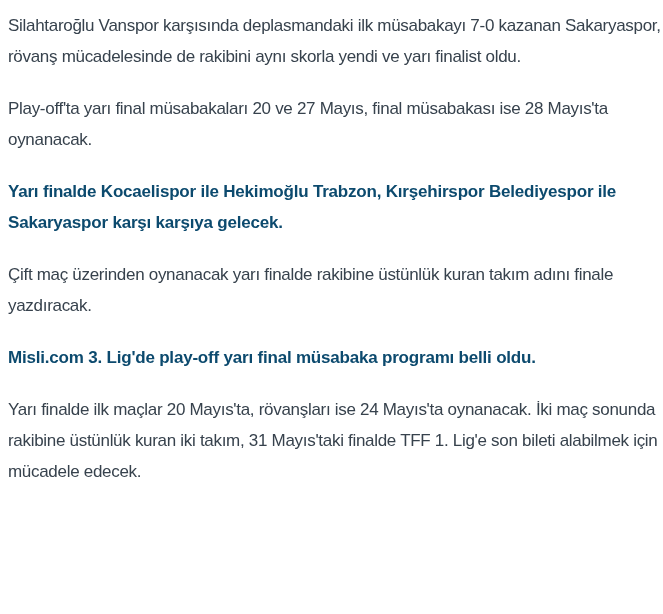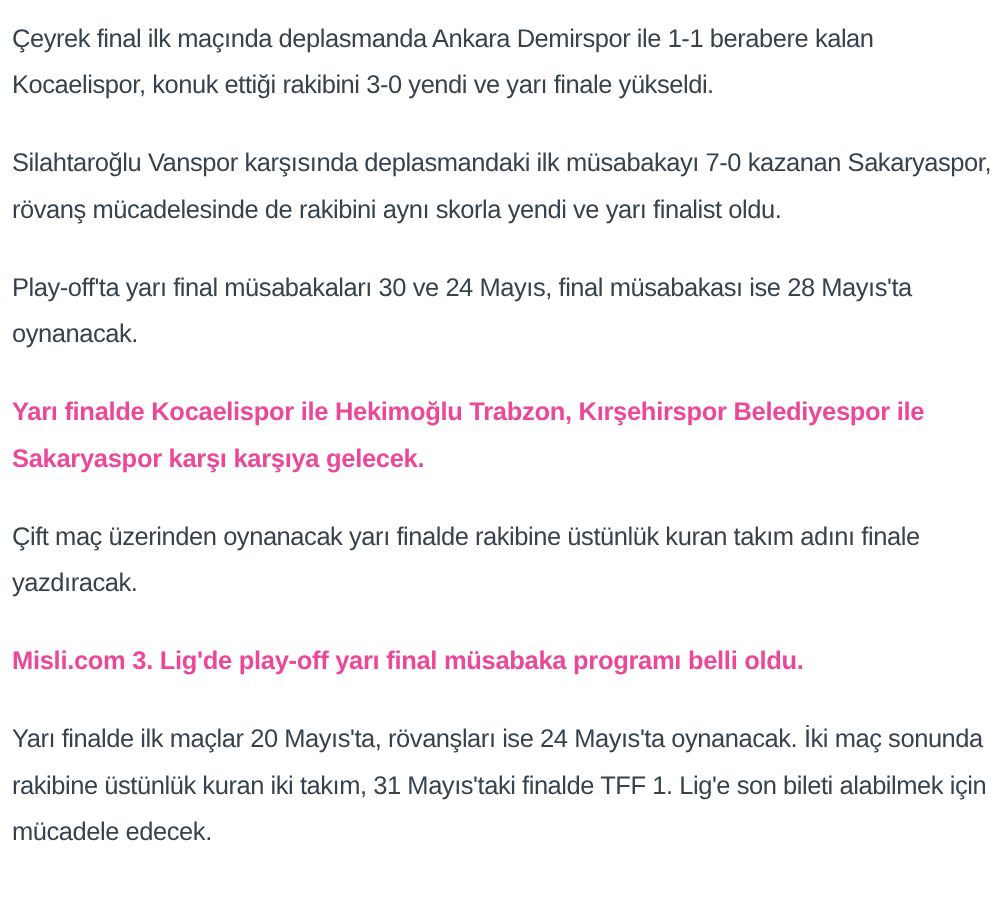--- a/index.html
+++ b/index.html
@@ -23,30 +23,29 @@
     letter-spacing: -0.3px;
     line-height: 31px;
     color: #37424d;
     text-rendering: optimizeLegibility;
   }
   .article p {
     margin: 0 0 21px 0;
   }
   .article p.bold {
     font-weight: 700;
-    color: #ec4899;
+    color: #0c4a6e;
     letter-spacing: -0.2px;
   }
 </style>
 </head>
 <body>
 
 <div class="page">
   <div class="article">
-    <p>Çeyrek final ilk maçında deplasmanda Ankara Demirspor ile 1-1 berabere kalan Kocaelispor, konuk ettiği rakibini 3-0 yendi ve yarı finale yükseldi.</p>
     <p>Silahtaroğlu Vanspor karşısında deplasmandaki ilk müsabakayı 7-0 kazanan Sakaryaspor, rövanş mücadelesinde de rakibini aynı skorla yendi ve yarı finalist oldu.</p>
-    <p>Play-off'ta yarı final müsabakaları 30 ve 24 Mayıs, final müsabakası ise 28 Mayıs'ta oynanacak.</p>
+    <p>Play-off'ta yarı final müsabakaları 20 ve 27 Mayıs, final müsabakası ise 28 Mayıs'ta oynanacak.</p>
     <p class="bold">Yarı finalde Kocaelispor ile Hekimoğlu Trabzon, Kırşehirspor Belediyespor ile Sakaryaspor karşı karşıya gelecek.</p>
     <p>Çift maç üzerinden oynanacak yarı finalde rakibine üstünlük kuran takım adını finale yazdıracak.</p>
     <p class="bold">Misli.com 3. Lig'de play-off yarı final müsabaka programı belli oldu.</p>
     <p>Yarı finalde ilk maçlar 20 Mayıs'ta, rövanşları ise 24 Mayıs'ta oynanacak. İki maç sonunda rakibine üstünlük kuran iki takım, 31 Mayıs'taki finalde TFF 1. Lig'e son bileti alabilmek için mücadele edecek.</p>
   </div>
 </div>
 
 </body></html>

